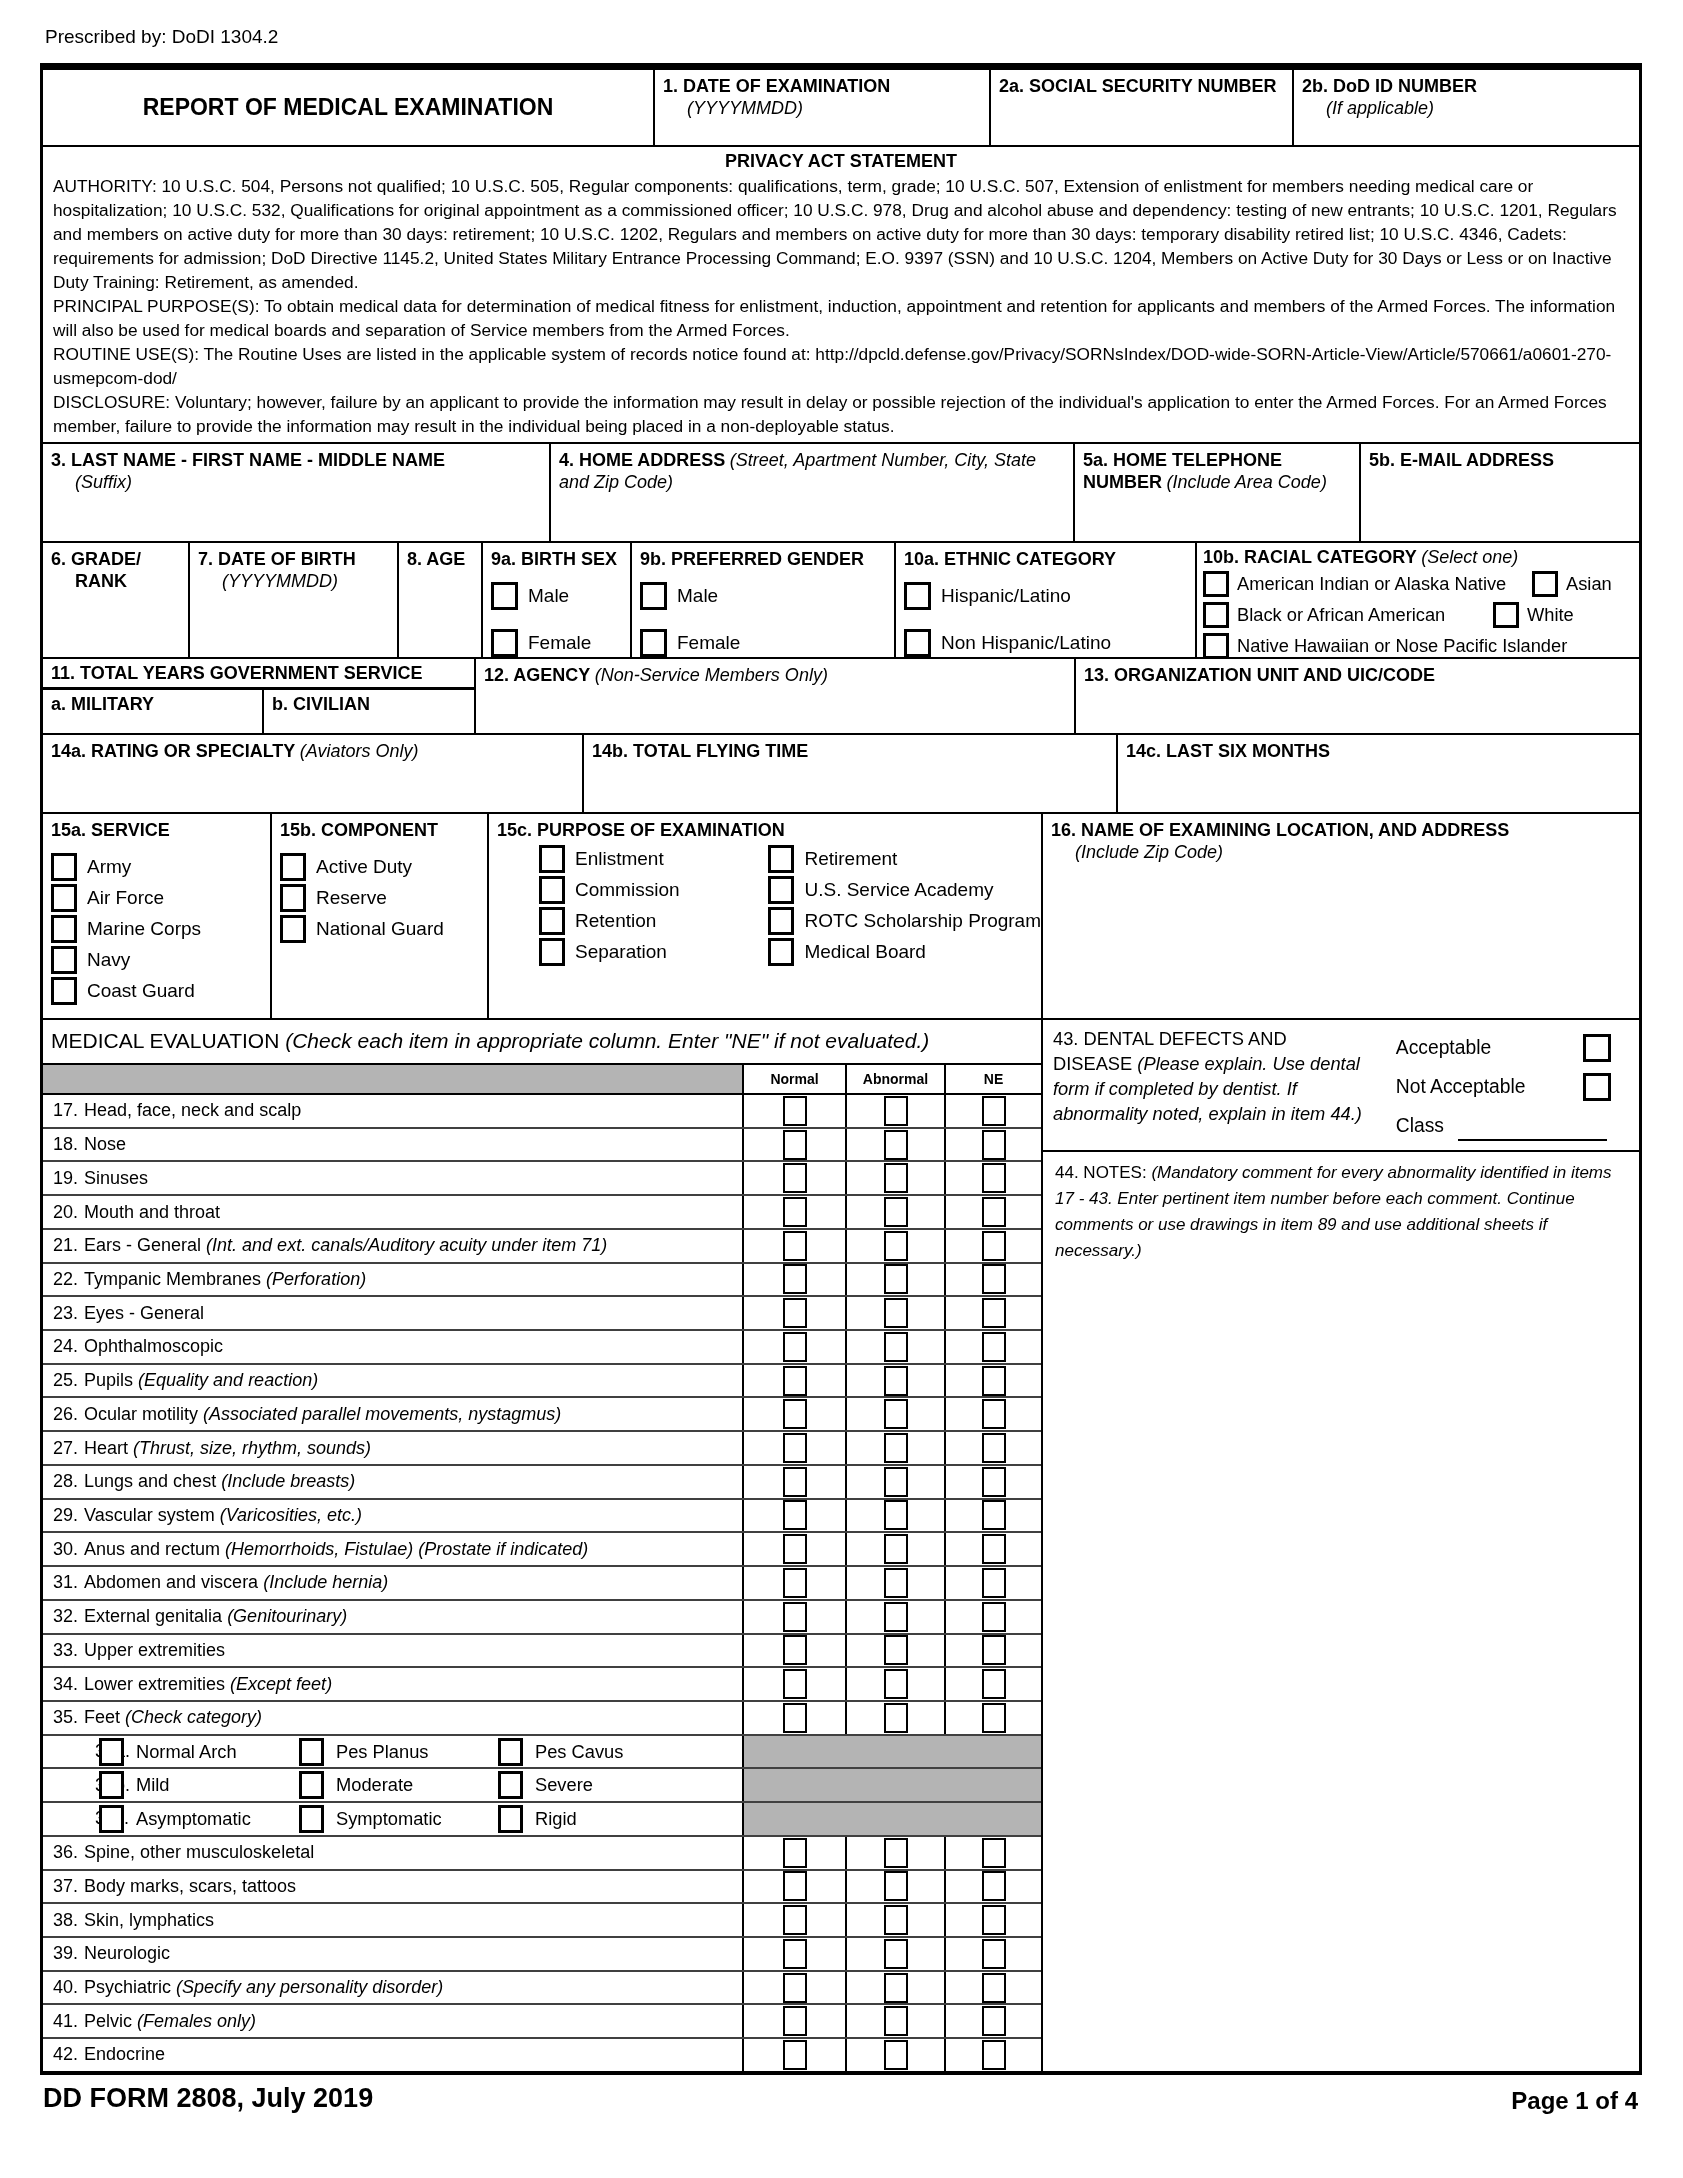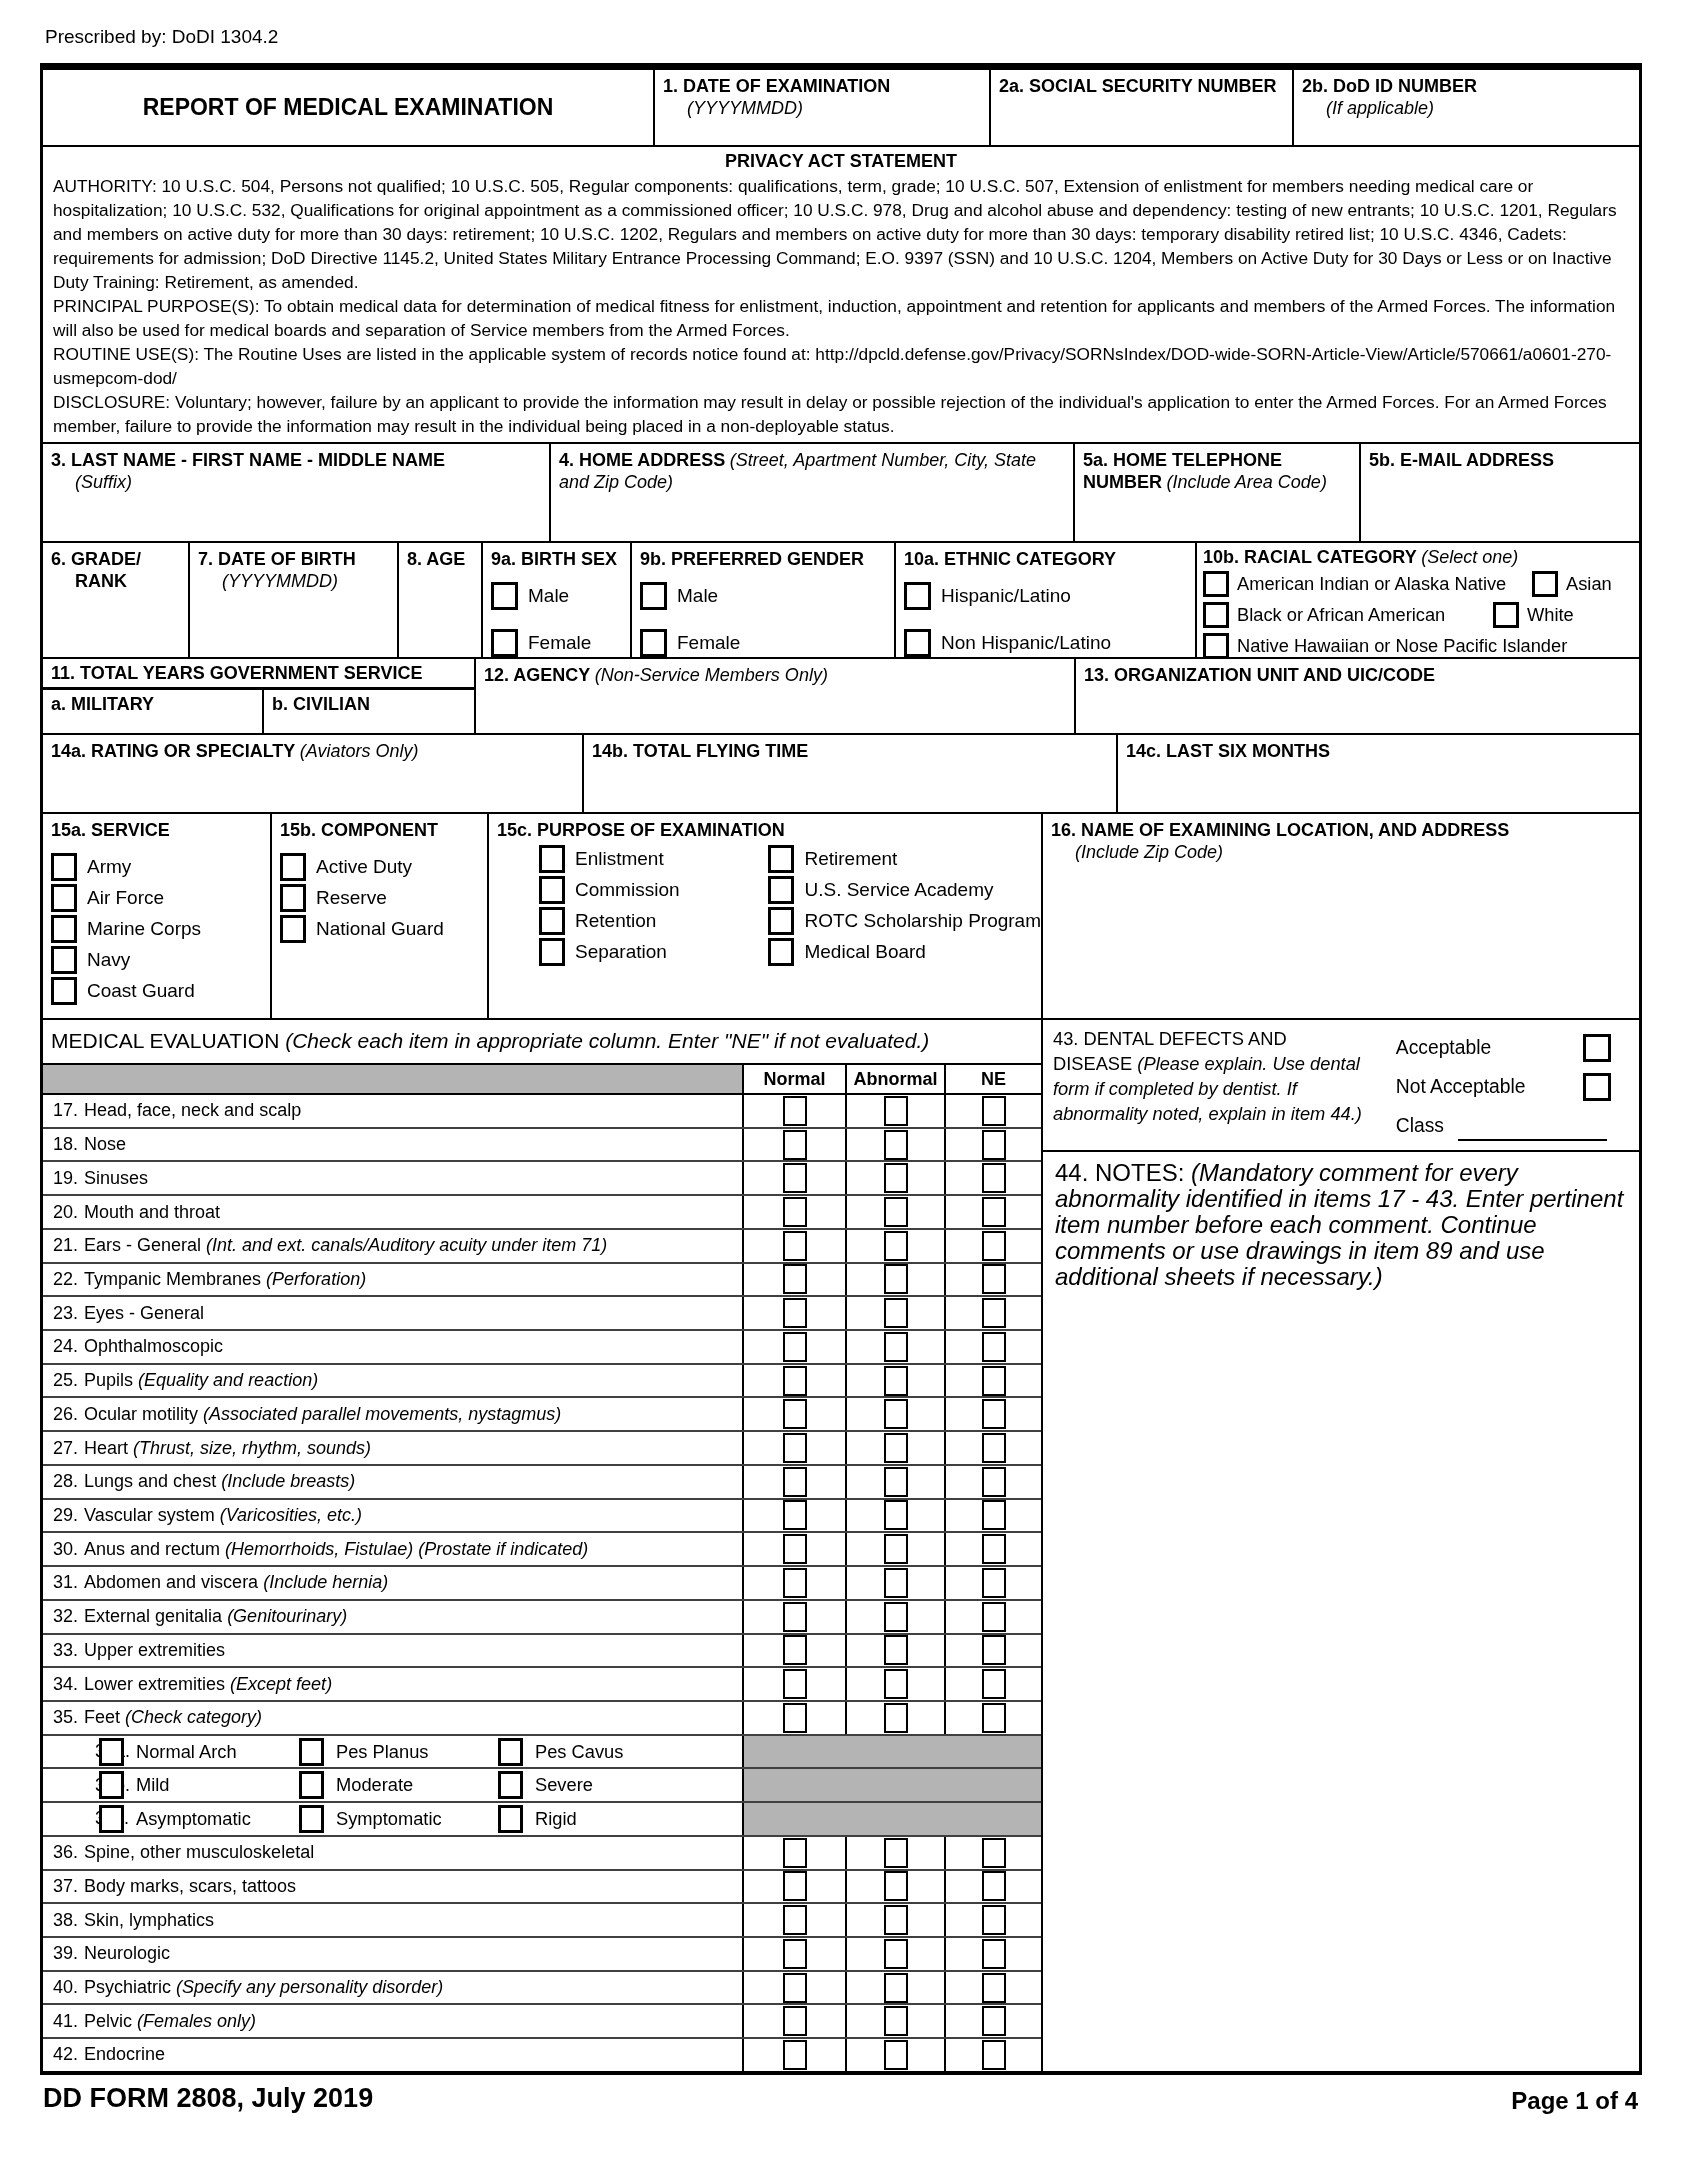--- a/index.html
+++ b/index.html
@@ -88,21 +88,21 @@
   .pcols .cb, .other-row .cb { width:26px; height:28px; }
   .other-row { display:flex; align-items:center; padding-left:28px; margin-top:18px; height:31px; }
   .uline { flex:1; border-bottom:2px solid #000; height:22px; margin:0 16px 0 14px; }
 
   
   .r8 { flex:1; }
   .c-med { width:1000px; border-right:2px solid #000; display:flex; flex-direction:column; overflow:hidden; }
   .eval-hdr { height:45px; border-bottom:2px solid #000; padding:9px 8px 0 8px; font-size:21px; }
   .band { height:30px; border-bottom:2px solid #000; display:flex; }
   .band-spacer { width:701px; background:#b4b4b4; border-right:2px solid #000; }
-  .band-col { display:flex; align-items:center; justify-content:center; font-weight:bold; font-size:18px; border-right:2px solid #000; }
+  .band-col { display:flex; align-items:center; justify-content:center; font-weight:bold; font-size:14px; border-right:2px solid #000; }
   .band-c0 { width:103px; } .band-c1 { width:99px; } .band-c2 { flex:1; border-right:none; }
   .med-rows { flex:1; display:flex; flex-direction:column; }
   .mrow { flex:1; display:flex; border-bottom:2px solid #404040; }
   .mrow:last-child { border-bottom:none; }
   .mlabel { width:701px; border-right:2px solid #000; display:flex; align-items:center; padding-left:10px; font-size:18px; white-space:nowrap; overflow:hidden; }
   .mlabel .bold { margin-right:6px; }
   .mlabel .it { margin-left:5px; }
   .mcol { display:flex; align-items:center; justify-content:center; border-right:2px solid #000; }
   .mc0 { width:103px; } .mc1 { width:99px; } .mc2 { flex:1; border-right:none; }
   .sub-id { width:56px; padding-left:52px; flex:none; font-size:18px; }
@@ -112,21 +112,21 @@
   .g0 { width:200px; } .g1 { width:199px; } .g2 { flex:1; }
   .mgray { flex:1; background:#b4b4b4; }
 
   .c-right { flex:1; display:flex; flex-direction:column; padding:0; border-right:none; }
   .dental { height:132px; border-bottom:2px solid #000; display:flex; padding:6px 10px 4px 10px; }
   .dental-text { width:348px; font-size:18.3px; line-height:25px; }
   .dental-ctl { flex:1; display:flex; flex-direction:column; padding:2px 8px 0 26px; font-size:19.3px; }
   .ctl-row { display:flex; align-items:center; height:40px; }
   .ctl-row .cb { margin-left:auto; margin-right:10px; width:28px; height:28px; }
   .class-line { display:inline-block; width:149px; border-bottom:2px solid #000; height:22px; margin-left:14px; margin-right:14px; margin-top:8px; }
-  .notes { flex:1; padding:8px 12px; font-size:24px; line-height:26px; position:relative; }
+  .notes { flex:1; padding:8px 12px; font-size:17px; line-height:26px; position:relative; }
 
   .footer-left { position:absolute; left:43px; top:2083px; font-size:27px; font-weight:bold; }
   .footer-right { position:absolute; right:45px; top:2087px; font-size:24px; font-weight:bold; }
 </style>
 </head>
 <body>
 
 <div class="page">
   <div class="prescribed">Prescribed by: DoDI 1304.2</div>
 

